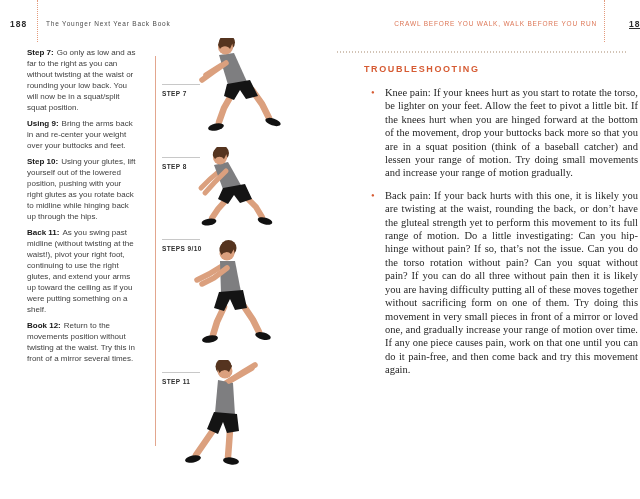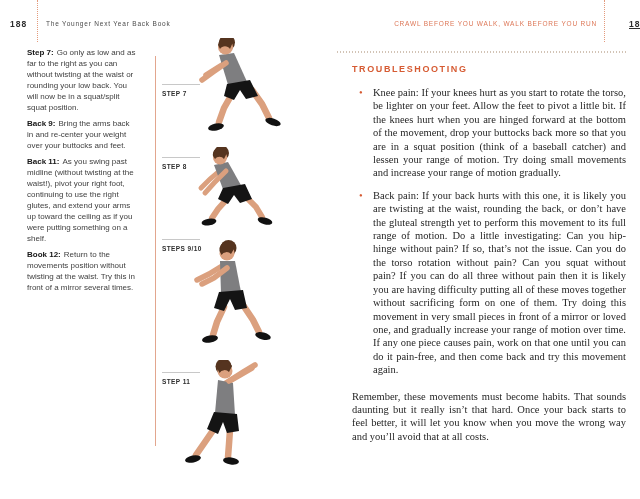--- a/index.html
+++ b/index.html
@@ -28,21 +28,21 @@
   .divider{position:absolute;left:155px;top:56px;width:1px;height:390px;background:#e2a68e;}
 
   
   .figrule{position:absolute;width:38px;height:1px;background:#c8c8c8;}
   .figlabel{position:absolute;font-size:6.5px;font-weight:bold;letter-spacing:0.4px;color:#2f2f2f;white-space:nowrap;}
 
   .fig{position:absolute;}
   .fig path.limb{fill:none;stroke:#dba07e;stroke-linecap:round;}
 
   
-  .rightcol{position:absolute;left:352px;top:64px;width:274px;}
+  .rightcol{position:absolute;left:364px;top:64px;width:274px;}
   .section-title{margin:0 0 12px 0;font-size:9px;font-weight:bold;letter-spacing:1.6px;color:#d65b33;}
   .bullets{list-style:none;margin:0;padding:0;font-family:"Liberation Serif",serif;}
   .bullets li{position:relative;padding-left:21px;margin:0 0 9px 0;font-size:10.5px;line-height:13.4px;
               color:#262626;text-align:justify;}
   .bullet-marker{position:absolute;left:7px;top:0;color:#d65b33;}
   .closing{margin:13px 0 0 0;font-family:"Liberation Serif",serif;font-size:10.5px;line-height:13.4px;
            color:#262626;text-align:justify;}
 </style>
 </head>
 <body>
@@ -53,21 +53,22 @@
   <div class="vdots vdots-left"></div>
   <span class="runhead runhead-left">The Younger Next Year Back Book</span>
 
   <span class="runhead runhead-right">CRAWL BEFORE YOU WALK, WALK BEFORE YOU RUN</span>
   <div class="vdots vdots-right"></div>
   <span class="pagenum pagenum-right">189</span>
   <div class="hdots"></div>
 
   <div class="steps">
     <p><b>Step 7:</b><span>Go only as low and as far to the right as you can without twisting at the waist or rounding your low back. You will now be in a squat/split squat position.</span></p>
-    <p><b>Back 9:</b><span>Bring the arms back in and re-center your weight over your buttocks and feet.</span></p>
+    <p><b>Using 9:</b><span>Bring the arms back in and re-center your weight over your buttocks and feet.</span></p>
+    <p><b>Step 10:</b><span>Using your glutes, lift yourself out of the lowered position, pushing with your right glutes as you rotate back to midline while hinging back up through the hips.</span></p>
     <p><b>Back 11:</b><span>As you swing past midline (without twisting at the waist!), pivot your right foot, continuing to use the right glutes, and extend your arms up toward the ceiling as if you were putting something on a shelf.</span></p>
     <p><b>Book 12:</b><span>Return to the movements position without twisting at the waist. Try this in front of a mirror several times.</span></p>
   </div>
 
   <div class="divider"></div>
 
   <div class="figrule" style="left:162px;top:84px;"></div>
   <span class="figlabel" style="left:162px;top:90px;">STEP 7</span>
   <div class="figrule" style="left:162px;top:157px;"></div>
   <span class="figlabel" style="left:162px;top:163px;">STEP 8</span>
@@ -137,16 +138,15 @@
     <ul class="bullets">
       <li>
         <span class="bullet-marker">•</span>
         <span>Knee pain: If your knees hurt as you start to rotate the torso, be lighter on your feet. Allow the feet to pivot a little bit. If the knees hurt when you are hinged forward at the bottom of the movement, drop your buttocks back more so that you are in a squat position (think of a baseball catcher) and lessen your range of motion. Try doing small movements and increase your range of motion gradually.</span>
       </li>
       <li>
         <span class="bullet-marker">•</span>
         <span>Back pain: If your back hurts with this one, it is likely you are twisting at the waist, rounding the back, or don’t have the gluteal strength yet to perform this movement to its full range of motion. Do a little investigating: Can you hip-hinge without pain? If so, that’s not the issue. Can you do the torso rotation without pain? Can you squat without pain? If you can do all three without pain then it is likely you are having difficulty putting all of these moves together without sacrificing form on one of them. Try doing this movement in very small pieces in front of a mirror or loved one, and gradually increase your range of motion over time. If any one piece causes pain, work on that one until you can do it pain-free, and then come back and try this movement again.</span>
       </li>
     </ul>
-    <p class="closing">Remember, these movements must become habits. That sounds daunting but it really isn’t that hard. Once your back starts to feel better, it will let you know when you move the wrong way and you’ll avoid that at all costs.</p>
   </div>
 
 </div>
 
 </body></html>

